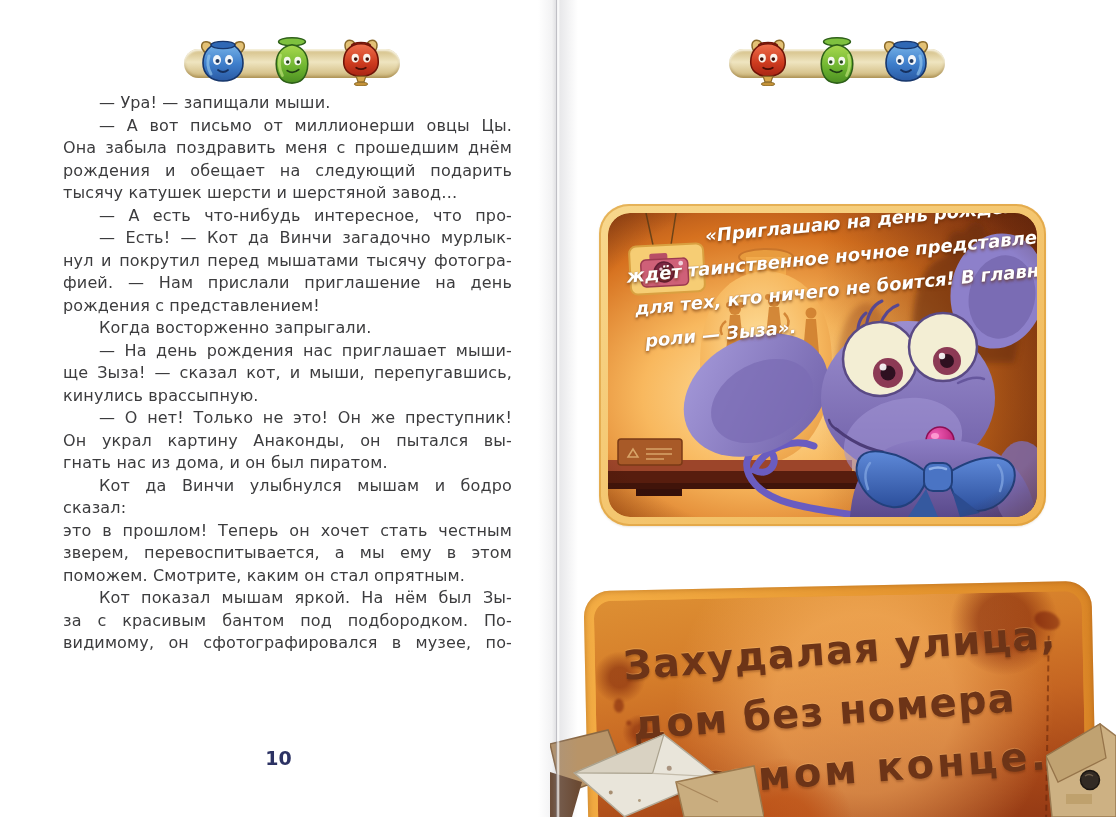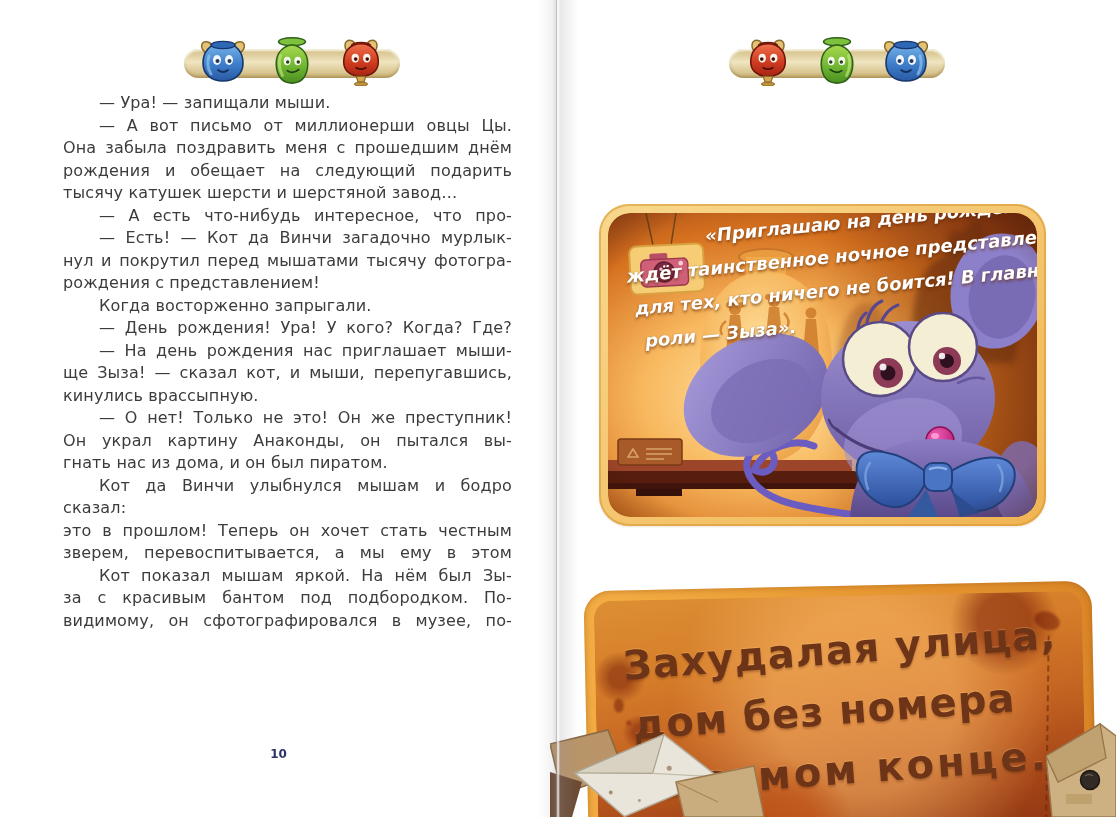--- a/index.html
+++ b/index.html
@@ -26,21 +26,21 @@
   .ornament.mirror .pots{transform:scaleX(-1);}
 
   
   .textcol{position:absolute;z-index:2;}
   .line{font-size:16px;line-height:22.5px;color:#3c3c3e;letter-spacing:.15px;
         text-align:justify;text-align-last:justify;}
   .line.indent{text-indent:36px;}
   .line.end{text-align:left;text-align-last:left;}
   .tc-left{left:63px;top:92px;width:449px;}
   .pagenum{position:absolute;left:0;top:747px;width:557px;text-align:center;
-    font-size:12px;font-weight:bold;color:#2c3263;z-index:2;}
+    font-size:19px;font-weight:bold;color:#2c3263;z-index:2;}
 
   
   .photo{position:absolute;left:599px;top:204px;width:447px;height:322px;z-index:4;
     background:linear-gradient(145deg,#f8d88d,#f0b452);border-radius:30px;
     box-shadow:inset 0 0 0 2px rgba(215,150,50,.55),0 1px 2px rgba(120,80,20,.15);}
   .photo-inner{position:absolute;left:9px;top:9px;right:9px;bottom:9px;border-radius:22px;overflow:hidden;}
   .photo-inner svg{display:block;width:100%;height:100%;}
   .note{position:absolute;left:14px;top:14px;width:430px;transform:rotate(-5.5deg);transform-origin:0 0;
     color:#fff;font-size:18px;font-weight:bold;font-style:italic;line-height:33px;white-space:nowrap;
     text-shadow:0 2px 3px rgba(95,40,5,.6),0 0 1px rgba(120,60,10,.5);z-index:3;}
@@ -155,33 +155,34 @@
     </div>
     <div class="textcol tc-left">
         <div class="line indent end">— Ура! — запищали мыши.</div>
         <div class="line indent">— А вот письмо от миллионерши овцы Цы.</div>
         <div class="line">Она забыла поздравить меня с прошедшим днём</div>
         <div class="line">рождения и обещает на следующий подарить</div>
         <div class="line end">тысячу катушек шерсти и шерстяной завод…</div>
         <div class="line indent">— А есть что-нибудь интересное, что про-</div>
         <div class="line indent">— Есть! — Кот да Винчи загадочно мурлык-</div>
         <div class="line">нул и покрутил перед мышатами тысячу фотогра-</div>
+        <div class="line">фией. — Нам прислали приглашение на день</div>
         <div class="line end">рождения с представлением!</div>
         <div class="line indent end">Когда восторженно запрыгали.</div>
-        <div class="line indent">— День рождения! Ура! У кого? Когда? Где?</div>
         <div class="line indent">— На день рождения нас приглашает мыши-</div>
         <div class="line">ще Зыза! — сказал кот, и мыши, перепугавшись,</div>
         <div class="line end">кинулись врассыпную.</div>
         <div class="line indent">— О нет! Только не это! Он же преступник!</div>
         <div class="line">Он украл картину Анаконды, он пытался вы-</div>
         <div class="line end">гнать нас из дома, и он был пиратом.</div>
         <div class="line indent">Кот да Винчи улыбнулся мышам и бодро</div>
         <div class="line end">сказал:</div>
         <div class="line">это в прошлом! Теперь он хочет стать честным</div>
         <div class="line">зверем, перевоспитывается, а мы ему в этом</div>
+        <div class="line end">поможем. Смотрите, каким он стал опрятным.</div>
         <div class="line indent">Кот показал мышам яркой. На нём был Зы-</div>
         <div class="line">за с красивым бантом под подбородком. По-</div>
         <div class="line">видимому, он сфотографировался в музее, по-</div>
       </div>
     <div class="pagenum">10</div>
   </div>
 
   <div class="page right">
     <div class="ornament r mirror">
       <div class="ribbon"></div>

